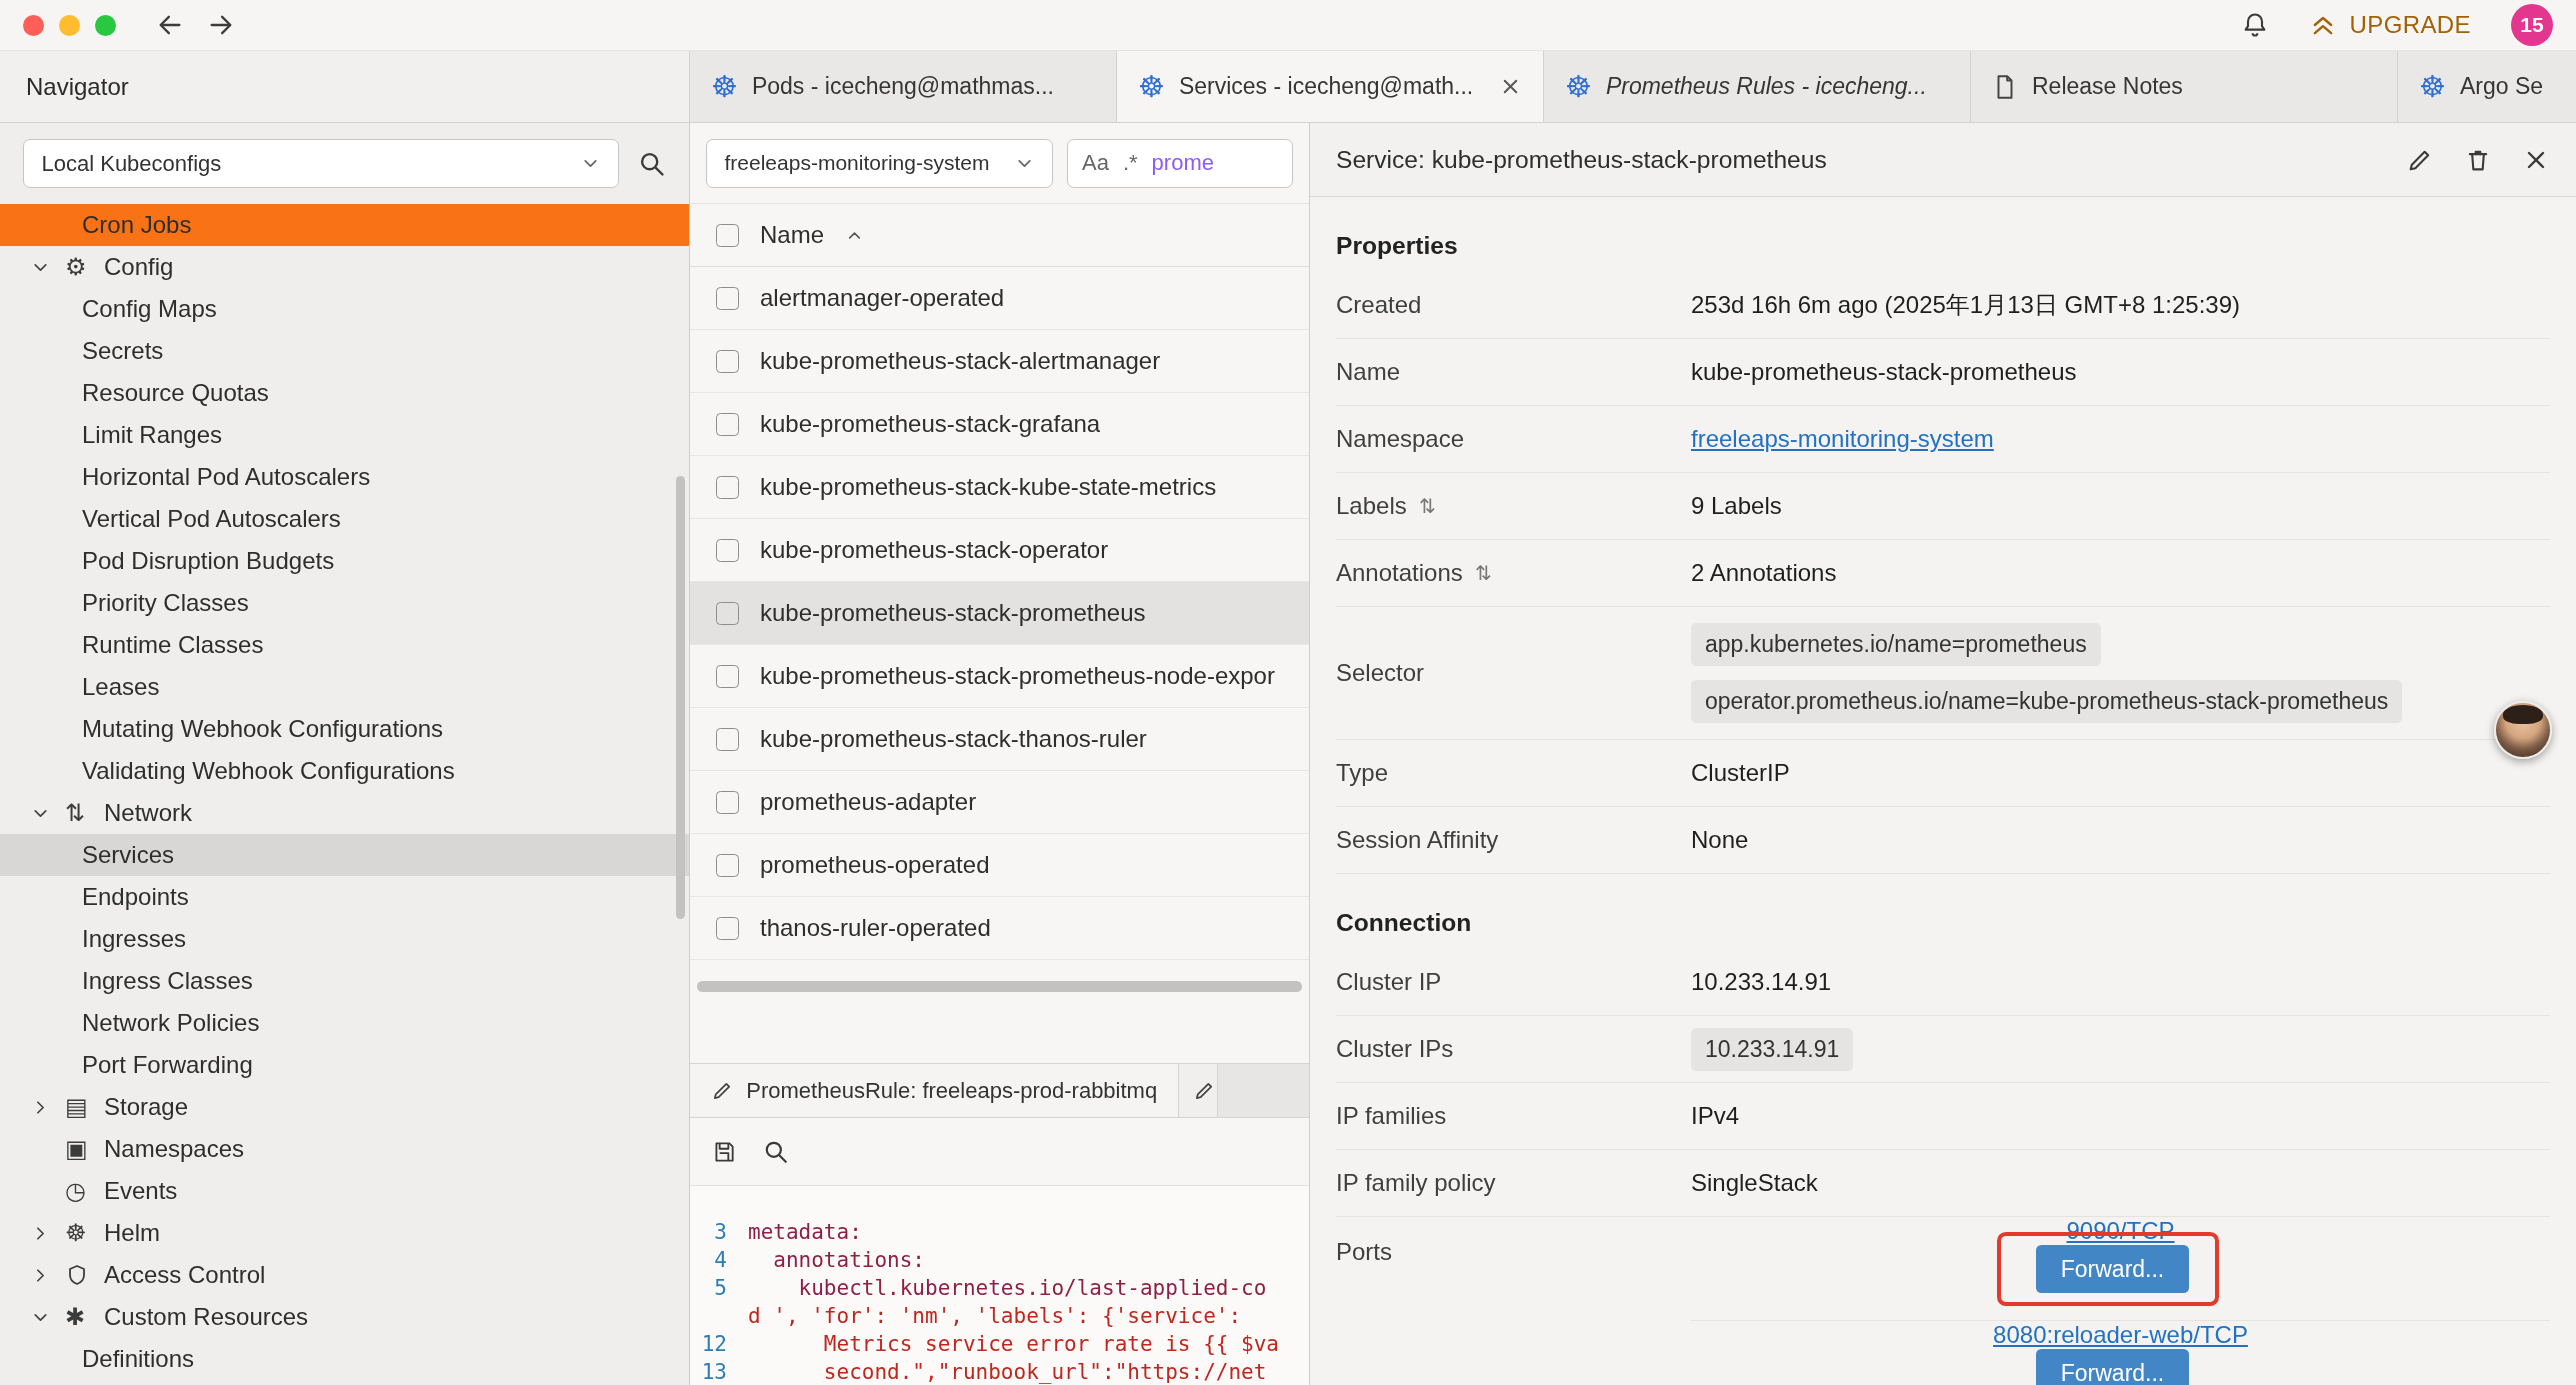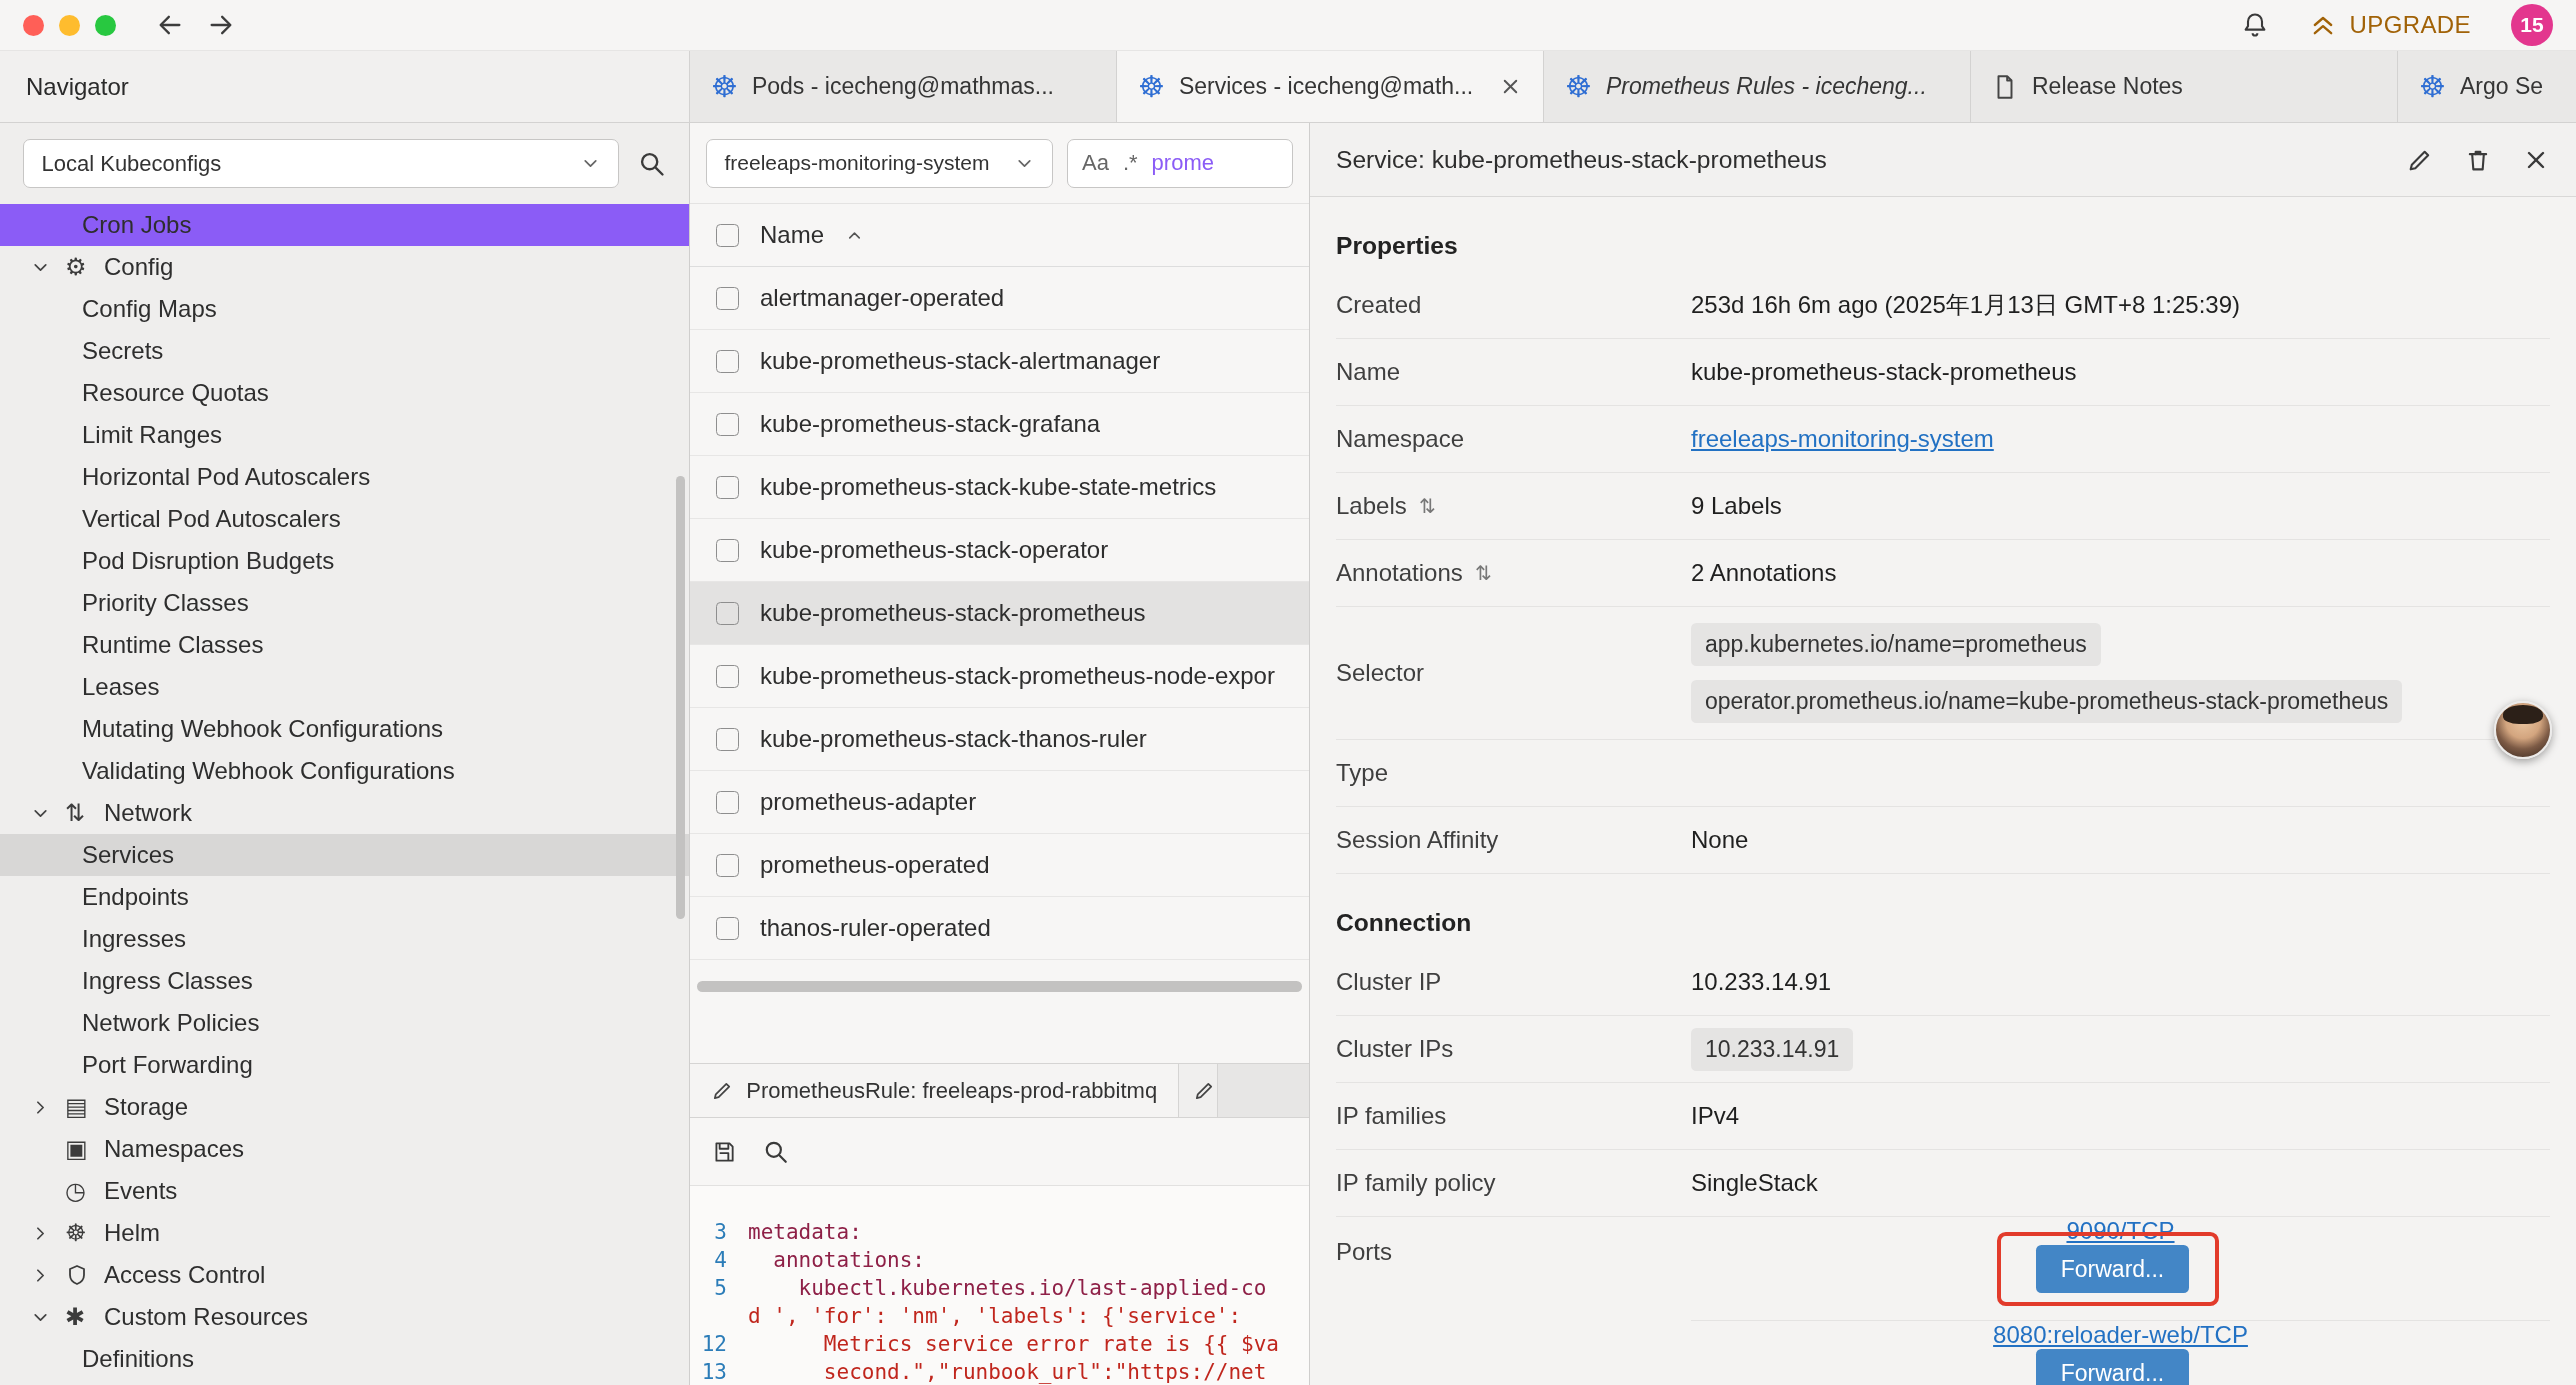--- a/index.html
+++ b/index.html
@@ -49,21 +49,21 @@
   .sidebar-toolbar .select{flex:1;min-width:0;}
   .tree{font-size:24px;}
   .tree-item{height:42px;display:flex;align-items:center;color:#2e2e2e;white-space:nowrap;overflow:hidden;}
   .tree-item.depth1{padding-left:30px;}
   .tree-item.depth2{padding-left:82px;}
   .tree-item .chev{width:35px;flex:none;color:#444;display:flex;align-items:center;}
   .tree-item .chev svg{width:21px;height:21px;}
   .tree-item .t-icon{width:39px;flex:none;color:#3c3c3c;font-size:24px;display:flex;align-items:center;}
   .tree-item .t-icon svg{width:24px;height:24px;}
   .tree-item.selected{background:#d8d7d6;}
-  .tree-item.hovered{background:#8b5cf6;text-align:center;}
+  .tree-item.hovered{background:#f97316;text-align:center;}
   .v-scrollbar{position:absolute;right:4.4px;top:353px;width:8.8px;height:443px;background:#c3c2c1;border-radius:4.4px;}
 
   
   #list-panel{width:620px;flex:none;background:#f7f6f5;display:flex;flex-direction:column;border-right:0.9px solid #cfcecd;overflow:hidden;}
   .list-toolbar{height:81px;display:flex;align-items:center;gap:14px;padding:0 16px;flex:none;border-bottom:0.9px solid #e4e3e2;}
   .list-toolbar .select{width:347px;flex:none;font-size:21px;}
   .search-field{flex:1;min-width:0;height:49px;background:#fff;border:0.9px solid #c7c6c5;border-radius:7px;display:flex;align-items:center;gap:14px;padding:0 14px;font-size:22px;overflow:hidden;}
   .toggle{color:#666;flex:none;}
   .search-text{color:#8b5cf6;}
   .table-header{height:63px;display:flex;align-items:center;gap:21px;padding:0 26px;border-bottom:0.9px solid #ddd;flex:none;font-size:24px;color:#2e2e2e;}
@@ -551,20 +551,21 @@
               </div>
               <div class="detail-value badges-stack">
                 <span class="badge">app.kubernetes.io/name=prometheus</span>
                 <span class="badge">operator.prometheus.io/name=kube-prometheus-stack-prometheus</span>
               </div>
             </div>
             <div class="detail-row">
               <div class="detail-label">
                 <span>Type</span>
               </div>
+              <div class="detail-value">ClusterIP</div>
             </div>
             <div class="detail-row">
               <div class="detail-label">
                 <span>Session Affinity</span>
               </div>
               <div class="detail-value">None</div>
             </div>
           </div>
         <h3>Connection</h3>
         <div id="conn-rows">

